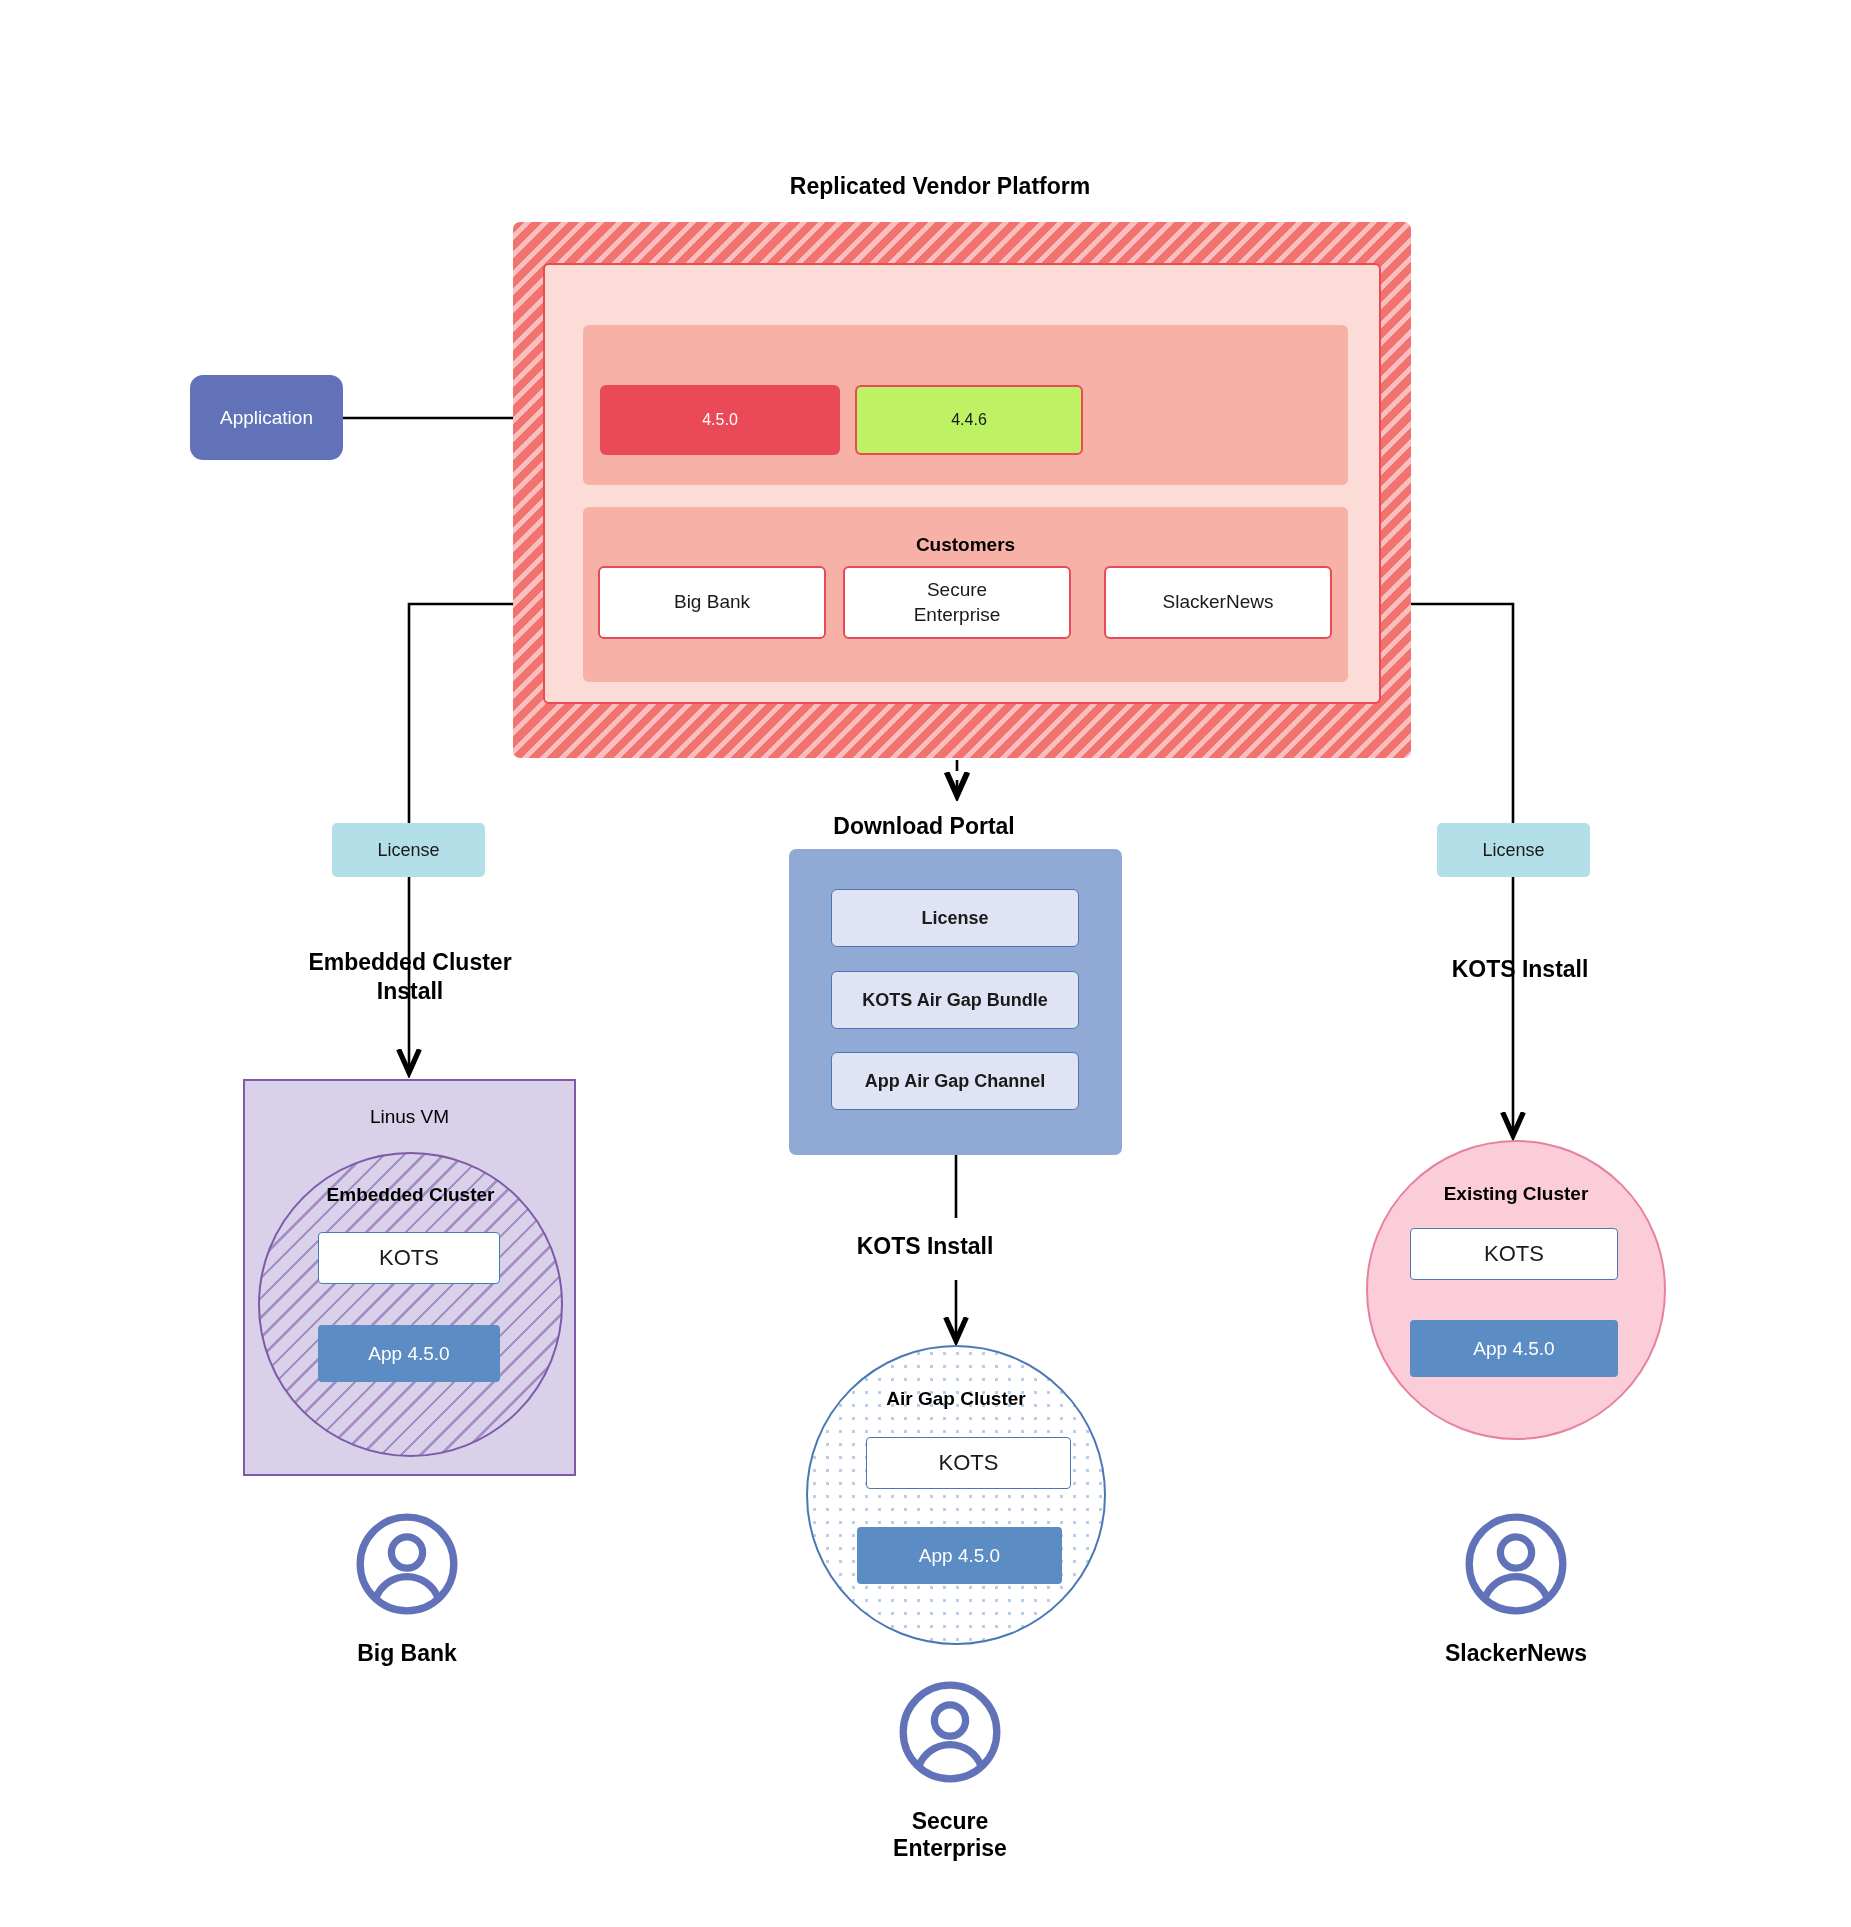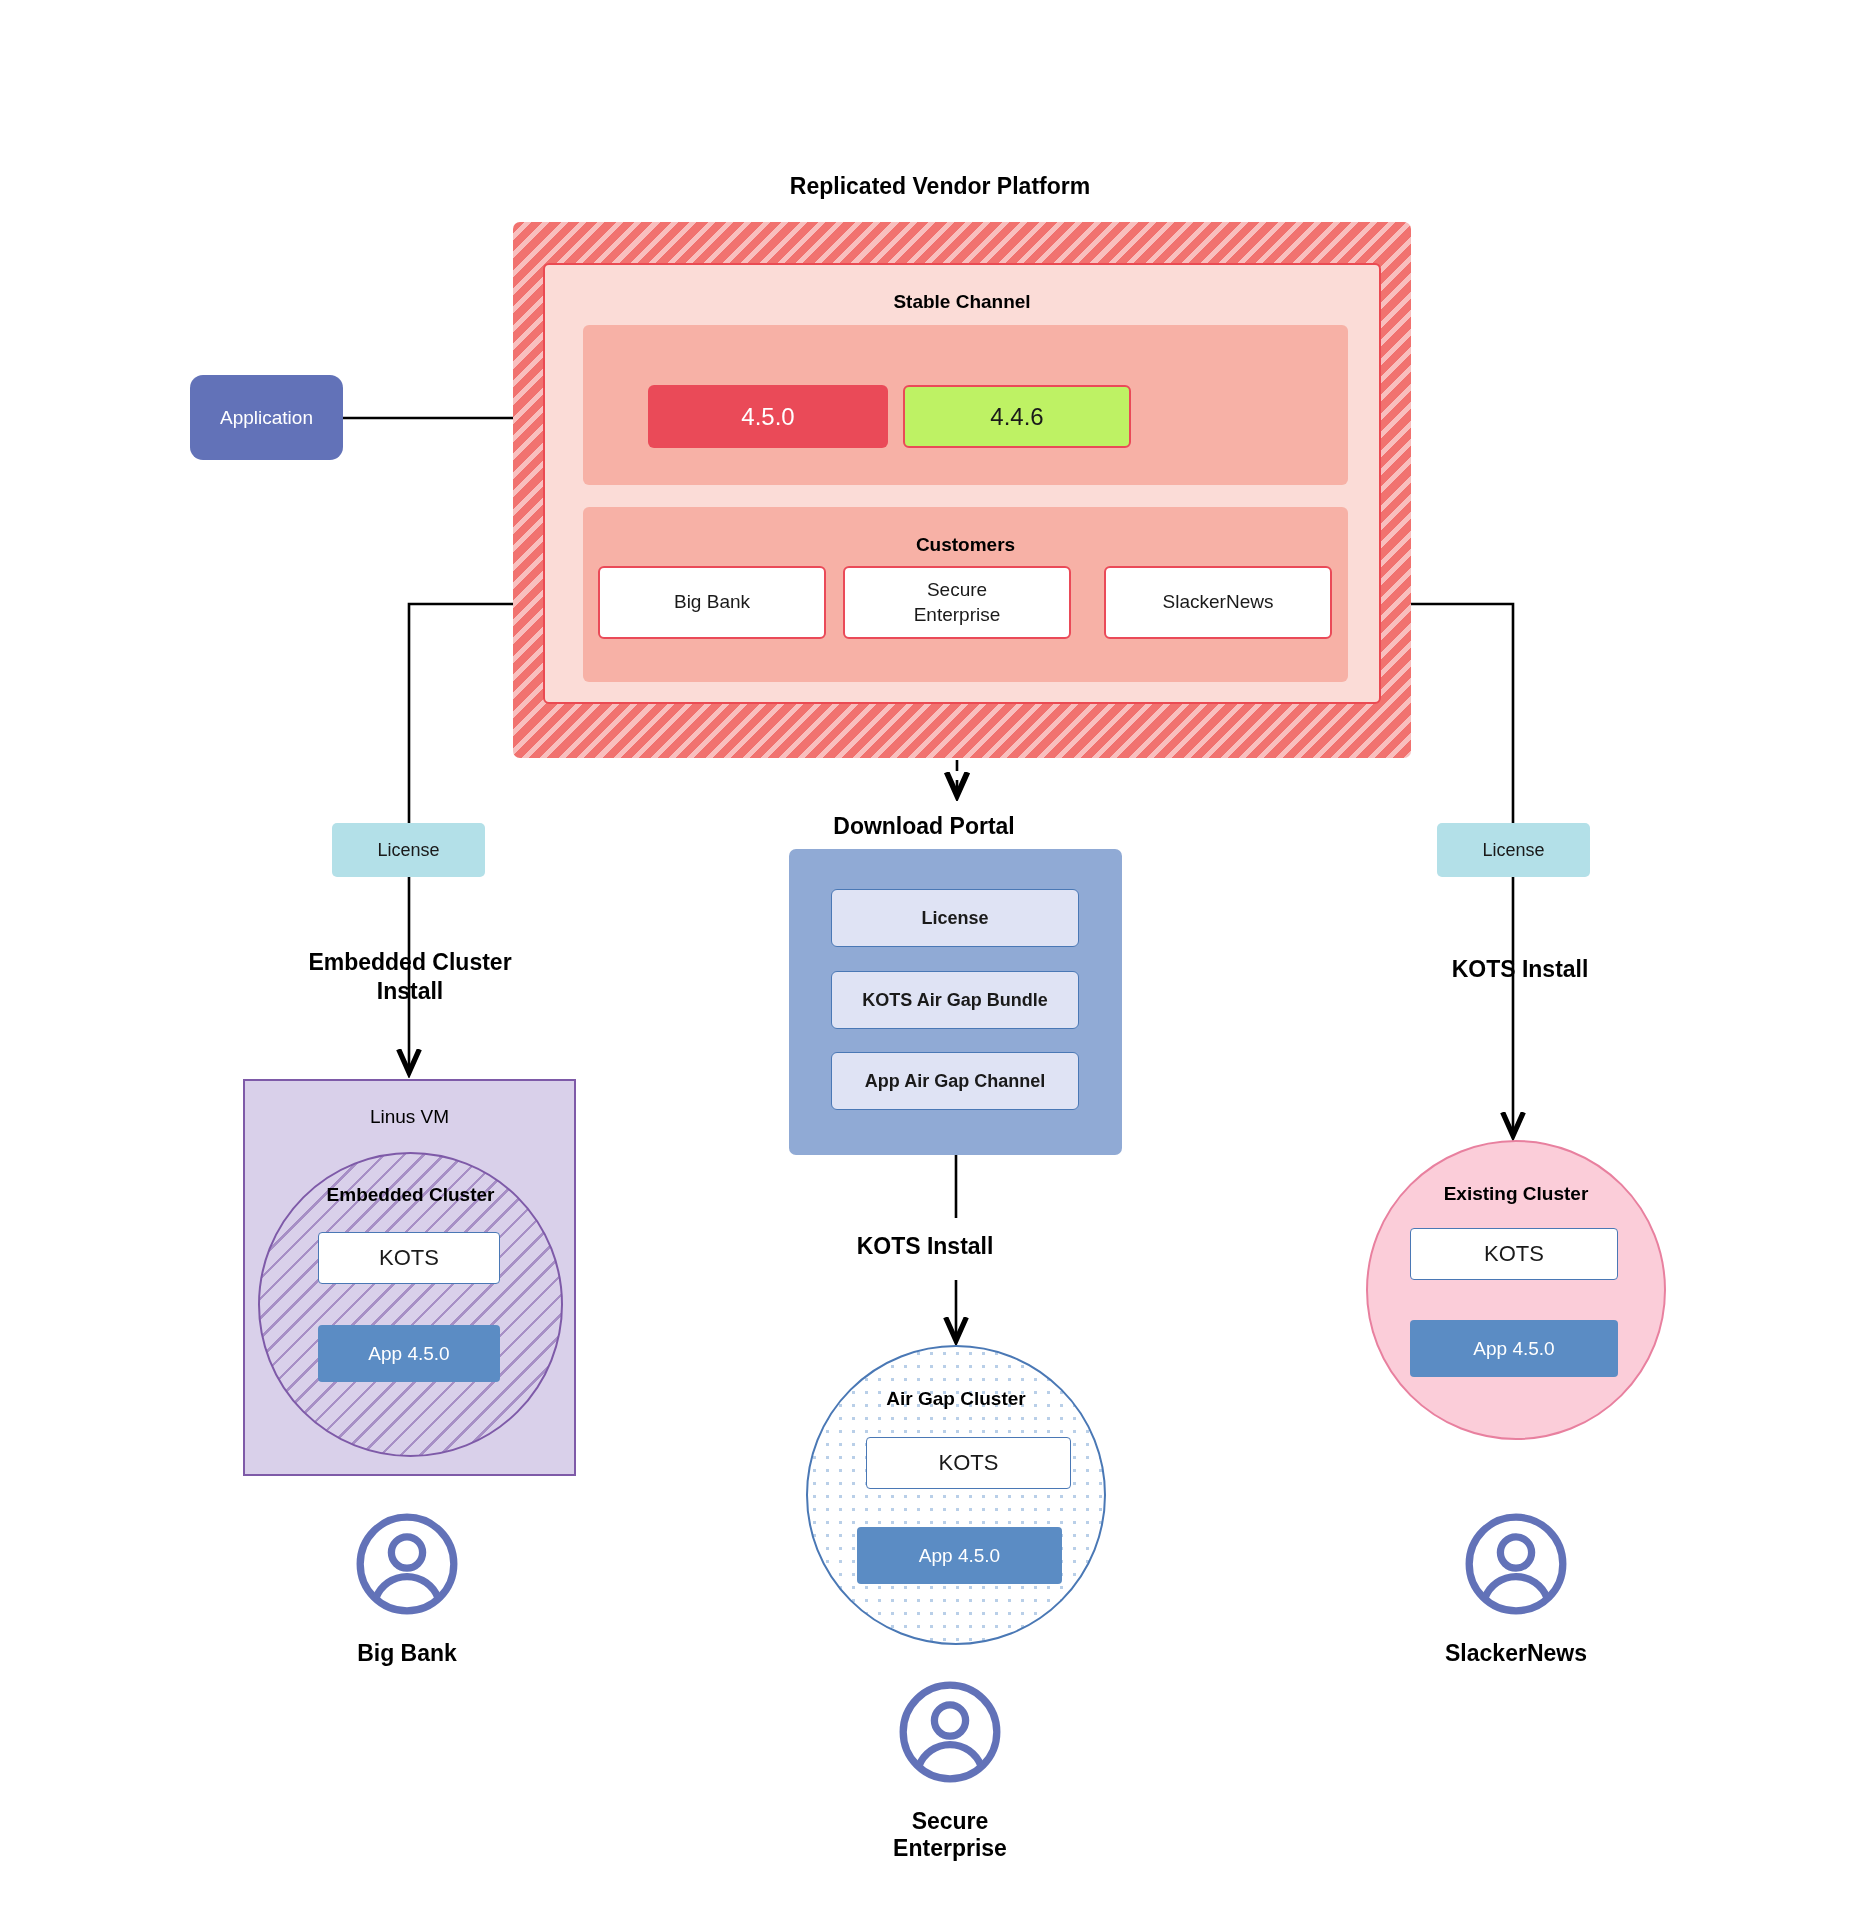--- a/index.html
+++ b/index.html
@@ -48,25 +48,24 @@
     position: absolute;
     left: 583px; top: 325px; width: 765px; height: 160px;
     background: #f7b1a6;
     border-radius: 6px;
   }
   #release-history-title {
     left: 583px; top: 350px; width: 765px;
     font-size: 19px; font-weight: bold;
   }
   .release-box {
-    position: absolute; top: 385px; height: 63px;
-    border-radius: 6px;
-    display: flex; align-items: center; justify-content: center;
-    font-size: 24px;
-    margin-left: 48px;
+    position: absolute; top: 385px; height: 70px;
+    border-radius: 6px;
+    display: flex; align-items: center; justify-content: center;
+    font-size: 16px;
   }
   #release-0 { left: 600px; width: 240px; background: #ea4a58; color: #ffffff; }
   #release-1 { left: 855px; width: 228px; background: #bef264; color: #1a1a1a; border: 2.5px solid #ea4a58; }
 
   #customers {
     position: absolute;
     left: 583px; top: 507px; width: 765px; height: 175px;
     background: #f7b1a6;
     border-radius: 6px;
   }
@@ -247,21 +246,20 @@
     <path d="M959,1491 L959,1521" fill="none" stroke="#000" stroke-width="2.4" stroke-dasharray="7 6" marker-end="url(#arrow-d)"></path>
 
     <path d="M1514,1282 L1514,1313" fill="none" stroke="#000" stroke-width="2.4" stroke-dasharray="7 6" marker-end="url(#arrow-d)"></path>
   </svg>
 
   <div class="lbl" id="platform-title">Replicated Vendor Platform</div>
 
   <div id="vendor-platform"></div>
 
   <div id="stable-channel"></div>
-  <div class="lbl" id="stable-channel-title">Stable Channel</div>
 
   <div id="release-history"></div>
 
   <div class="release-box" id="release-0">4.5.0</div>
   <div class="release-box" id="release-1">4.4.6</div>
 
   <div id="customers"></div>
   <div class="lbl" id="customers-title">Customers</div>
 
   <div class="customer-box" id="customer-0">Big Bank</div>

